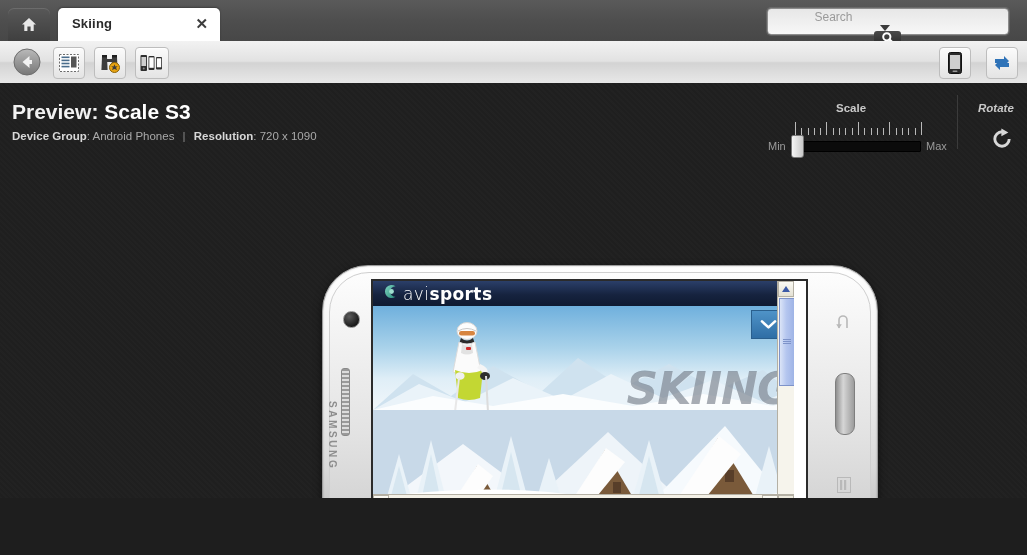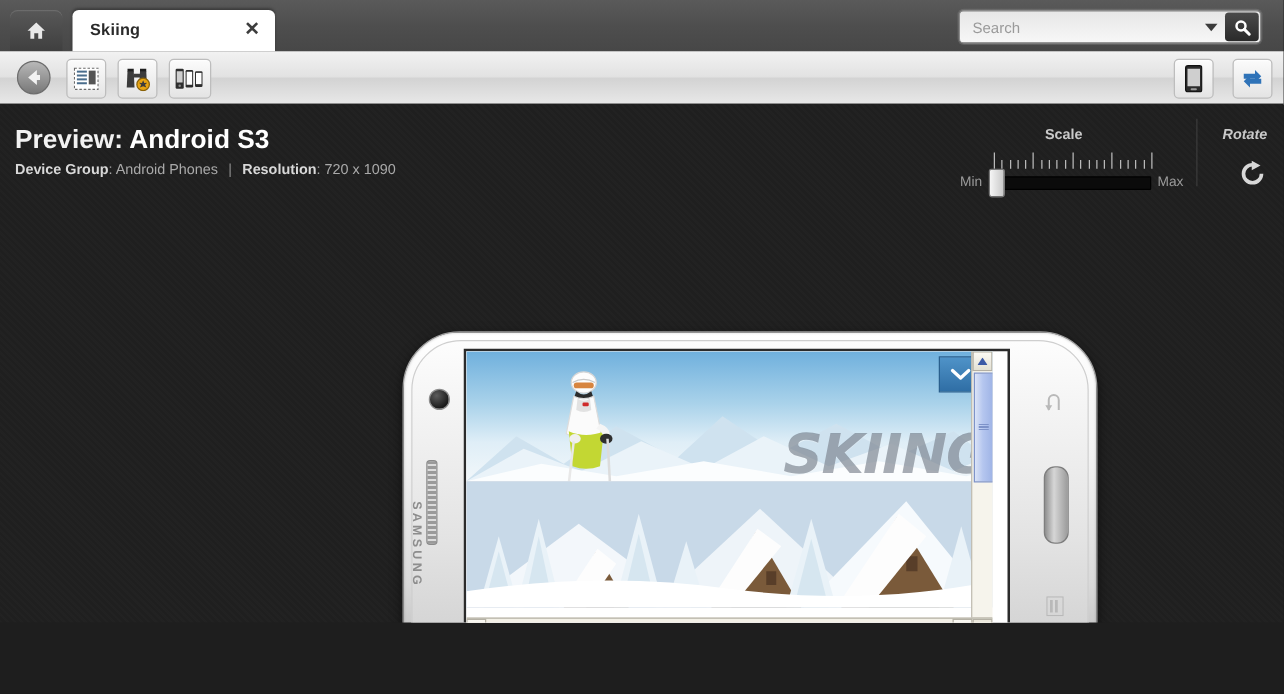--- a/index.html
+++ b/index.html
@@ -40,21 +40,21 @@
     font-size:15px;font-weight:bold;color:#3d3d3d;
     line-height:18px;cursor:pointer;
   }
 
   
   .searchwrap{
     position:absolute;right:18px;top:8px;width:240px;height:25px;
     background:linear-gradient(to bottom,#e7e7e7,#f7f7f7);
     border:1px solid #8c8c8c;border-radius:4px;
     box-shadow:0 0 0 1px rgba(255,255,255,.12);
-    display:flex;align-items:center;
+    display:flex;align-items:center;flex-direction:column;
   }
   .searchwrap input{
     border:0;outline:0;background:transparent;
     flex:1;margin-left:8px;font-size:12px;color:#555;
     font-family:"Liberation Sans", sans-serif;
   }
   .searchwrap input::placeholder{color:#9a9a9a;}
   .search-caret{
     width:0;height:0;margin-right:6px;
     border-left:5px solid transparent;border-right:5px solid transparent;
@@ -298,21 +298,21 @@
         <path d="M4 6 L13 6 L13 3 L18 8 L13 13 L13 10 L4 10 Z" fill="#2f73b8"></path>
         <path d="M18 14 L9 14 L9 17 L4 12 L9 7 L9 10 L18 10 Z" fill="#2f73b8" transform="translate(0,0)"></path>
       </svg>
     </div>
   </div>
 
   <div class="stage">
 
     <div class="ptitle">
       <span>Preview:</span>
-      <span class="dev">Android S3</span>
+      <span class="dev">Scale S3</span>
     </div>
 
     <div class="meta l1">
       <b>Device Group</b><span>:</span>
       <span>Android Phones</span>
       <span class="sep">|</span>
       <b>Resolution</b><span>:</span>
       <span>720 x 1090</span>
     </div>
 
@@ -373,20 +373,35 @@
       <svg width="14" height="16" viewBox="0 0 14 16">
         <rect x="0.5" y="0.5" width="13" height="15" fill="none" stroke="#b9b9b9"></rect>
         <rect x="3" y="3" width="2.2" height="10" fill="#b9b9b9"></rect>
         <rect x="7" y="3" width="2.2" height="10" fill="#b9b9b9"></rect>
       </svg>
     </div>
 
     <div class="screen">
       <div class="site">
 
+        <div class="site-header">
+          <span class="logo-mark">
+            <svg width="17" height="17" viewBox="0 0 17 17">
+              <defs>
+                  <linearGradient id="lg" x1="0" y1="0" x2="1" y2="1">
+                    <stop offset="0" stop-color="#7fd3c0"></stop>
+                    <stop offset="1" stop-color="#2a8f7d"></stop>
+                  </linearGradient>
+                </defs>
+              <path d="M14.5 3.2 A6.6 6.6 0 1 0 14.5 13.8 A5 5 0 1 1 14.5 3.2 Z" fill="url(#lg)"></path>
+              <circle cx="10.5" cy="8.5" r="2.4" fill="#9fe0cf"></circle>
+            </svg>
+          </span>
+          <span class="logo-text"><span>avi</span><span class="bold">sports</span></span>
+        </div>
 
         <div class="hero">
           <svg class="mtn" viewBox="0 0 421 66" preserveAspectRatio="none">
             <polygon points="0,66 40,30 78,52 120,22 168,48 205,14 250,44 296,20 345,46 390,26 421,50 421,66" fill="#cfe2ef"></polygon>
             <polygon points="0,66 46,40 92,58 140,34 190,56 238,30 290,54 340,36 390,58 421,44 421,66" fill="#eaf3f9"></polygon>
             <polygon points="0,66 60,52 120,62 190,50 260,62 330,50 400,62 421,56 421,66" fill="#fbfdfe"></polygon>
           </svg>
           <svg class="skier" width="58" height="92" viewBox="0 0 58 92">
             <ellipse cx="26" cy="11" rx="10" ry="8.5" fill="#fdfdfd" stroke="#d6d6d6"></ellipse>
             <path d="M17 11 q9 -5 18 0" fill="none" stroke="#c8c8c8"></path>

